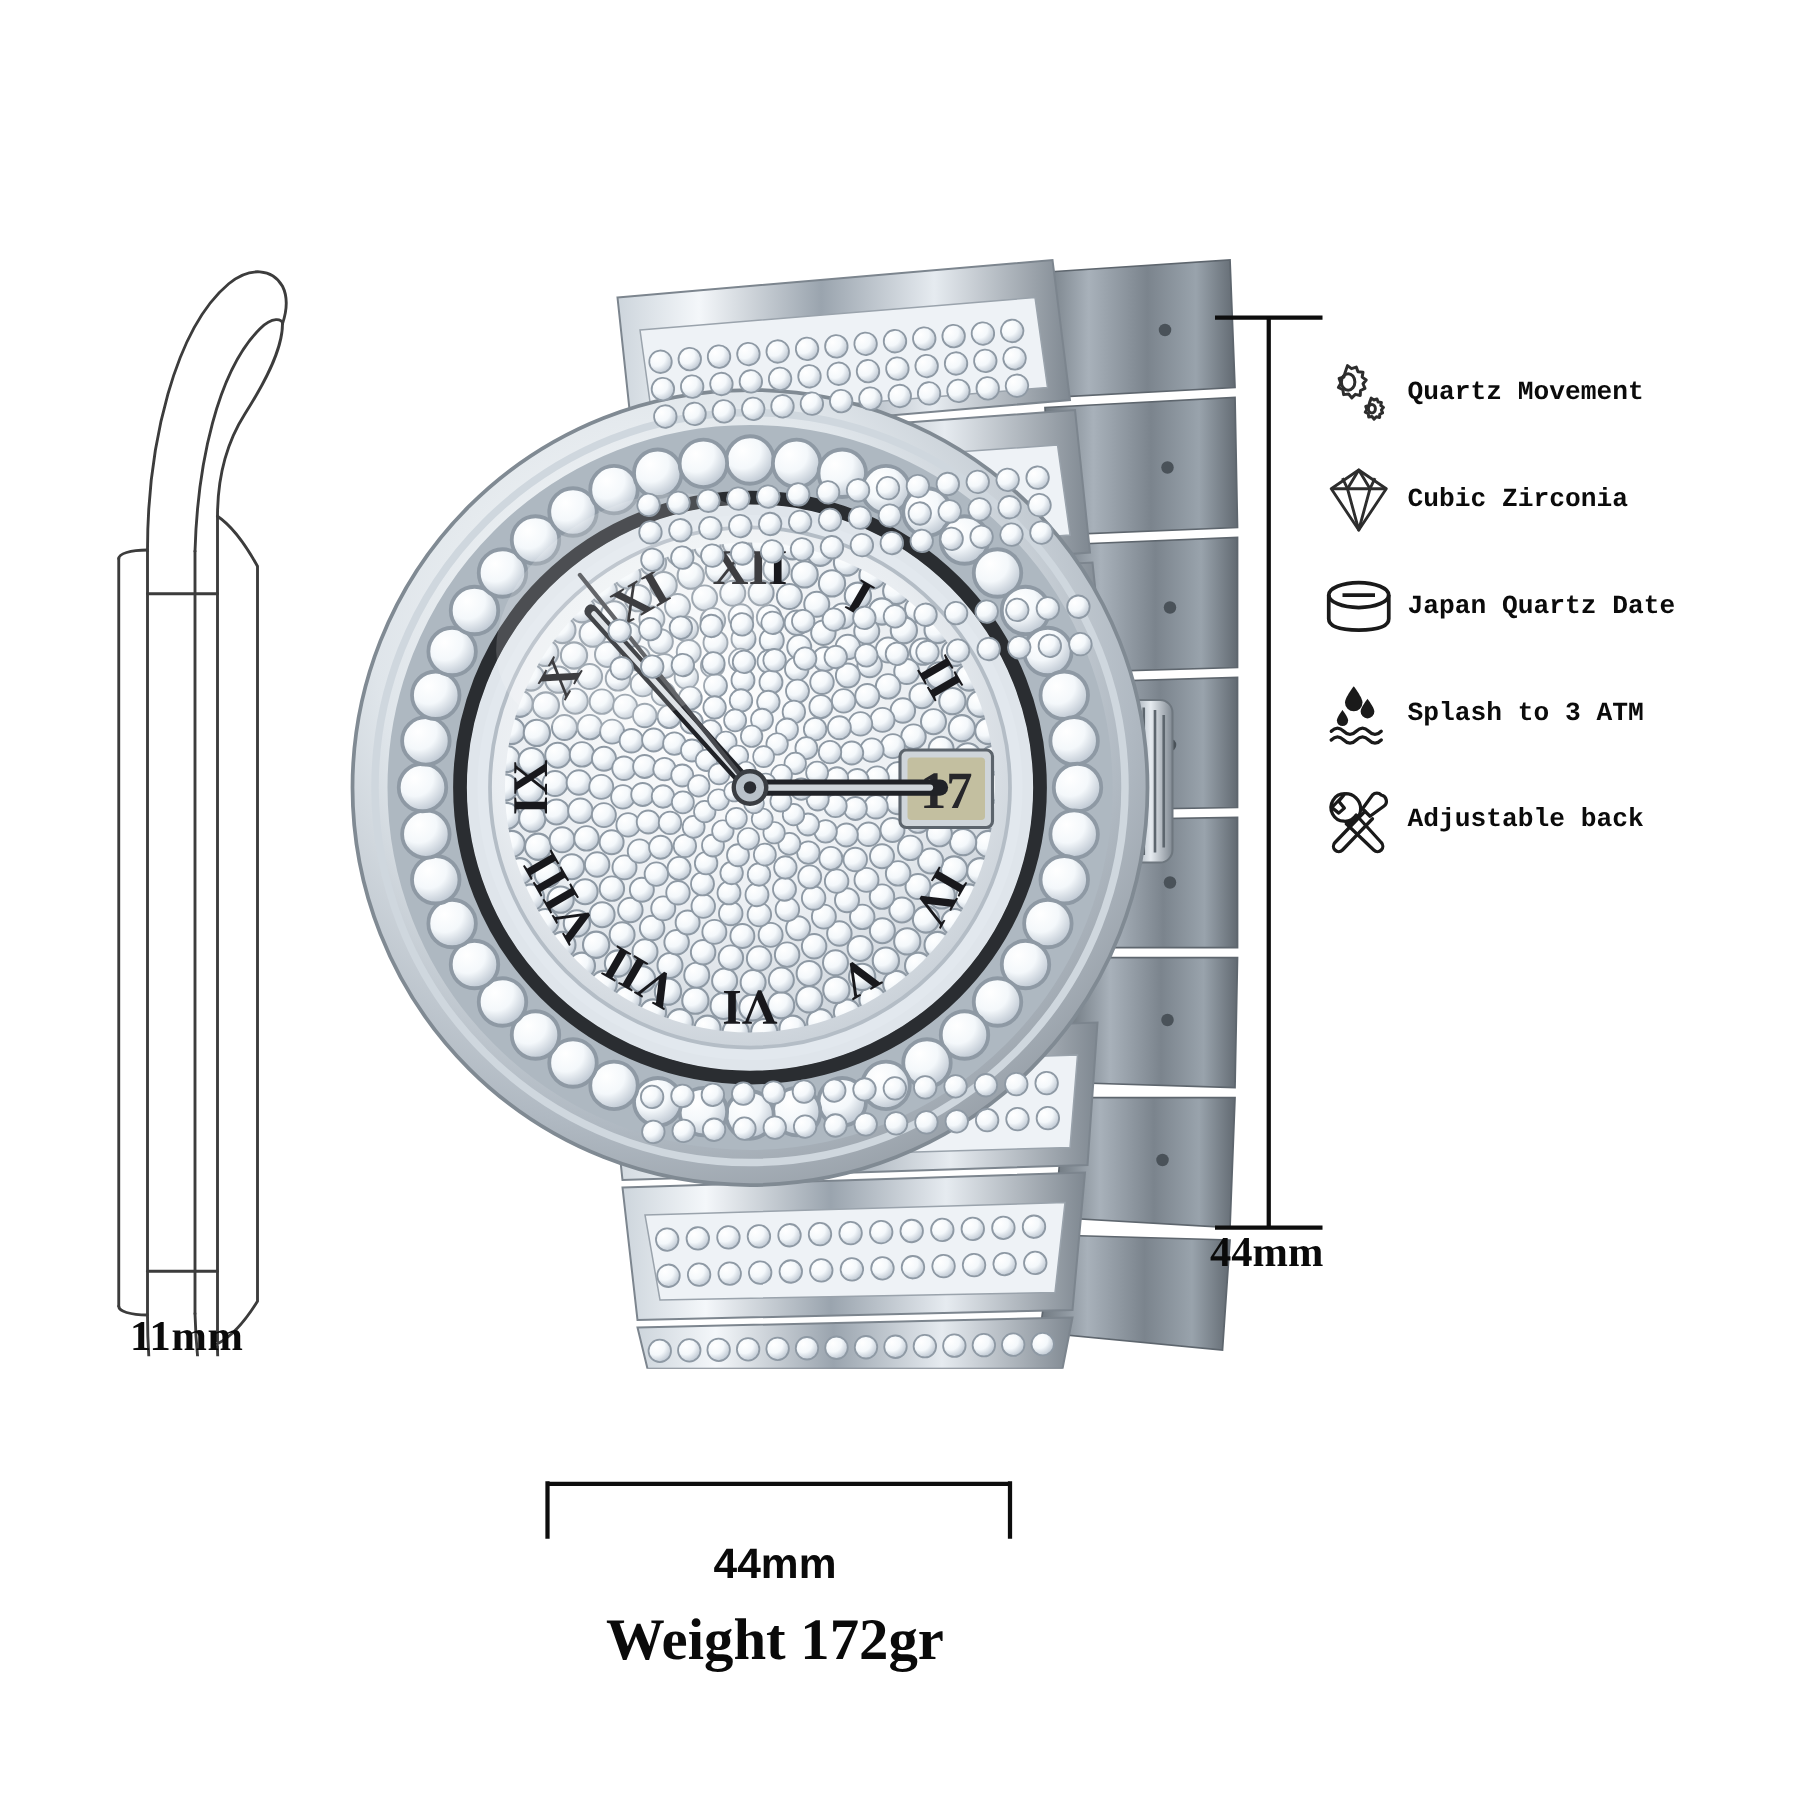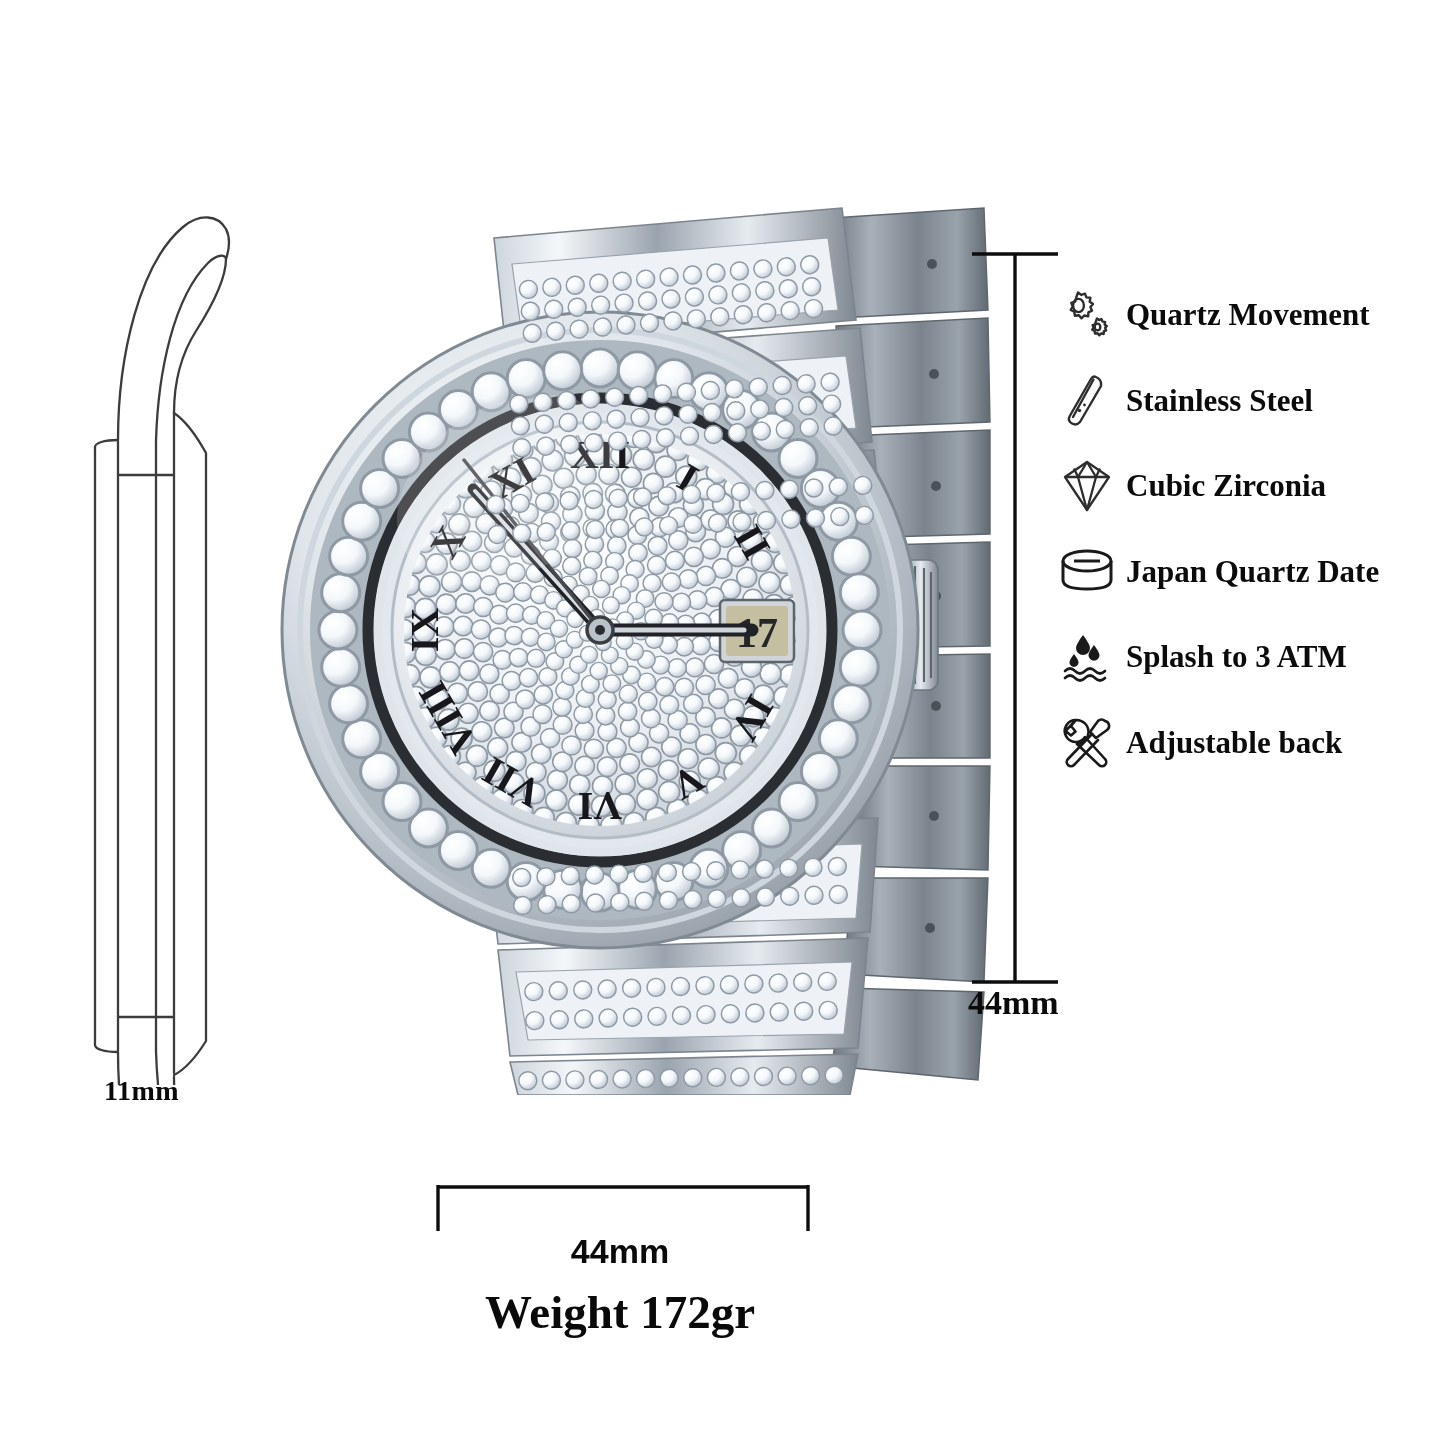--- a/index.html
+++ b/index.html
@@ -8,22 +8,22 @@
     background: #ffffff;
     font-family: "Liberation Serif", serif;
     overflow: hidden;
   }
   #stage { position: relative; width: 1440px; height: 1440px; background:#fff; }
 
   
   #profile { position: absolute; left: 78px; top: 185px; width: 250px; height: 900px; }
   #profile svg { display:block; }
   #thickness-label {
-    position: absolute; left: 104px; top: 1075px;
-    font-size: 28px; font-weight: bold; color:#0a0a0a;
+    position: absolute; left: 104px; top: 1051px;
+    font-size: 34px; font-weight: bold; color:#0a0a0a;
     letter-spacing: .5px; font-family:"Liberation Serif", serif;
   }
 
   
   #watch { position: absolute; left: 232px; top: 160px; width: 760px; height: 935px; }
   #watch svg { display:block; }
 
   
   #vdim { position: absolute; left: 960px; top: 248px; width: 110px; height: 740px; }
   #vdim-label {
@@ -49,22 +49,22 @@
   #features { position:absolute; left: 1048px; top: 272px; width: 392px; }
   .feature-row {
     display:flex; align-items:center; height:85.5px;
   }
   .feature-icon {
     width: 78px; min-width:78px; height: 70px;
     display:flex; align-items:center; justify-content:center;
   }
   .feature-icon svg { display:block; }
   .feature-label {
-    font-family:Liberation Serif, serif;
-    font-size: 31px; font-weight: bold; color:#0b0b0b;
+    font-family:Liberation Mono, monospace;
+    font-size: 21px; font-weight: bold; color:#0b0b0b;
     white-space: nowrap; line-height:1;
   }
 </style>
 </head>
 <body>
 
 <div id="stage">
 
   <div id="profile">
     <svg width="250" height="900" viewBox="0 0 250 900">
@@ -836,31 +836,20 @@
           <path d="M17 3.5 l3.2 2.4 3.8-1.2 1.4 3.7 4 0.4 -0.7 3.9 3.3 2.3 -2.6 3 1.6 3.7 -3.6 1.7 -0.2 4 -3.9-0.9 -2.9 2.8 -2.5-3.1 -4 0.5 -0.6-3.9 -3.6-1.8 2-3.4 -1.4-3.8 3.8-1.2 1.1-3.9z"></path>
           <ellipse cx="17.5" cy="16.5" rx="5.4" ry="6.6"></ellipse>
           <path d="M36 29.5 l2.1 1.5 2.5-0.8 0.9 2.4 2.6 0.3 -0.5 2.5 2.2 1.5 -1.7 2 1 2.4 -2.3 1.1 -0.1 2.6 -2.6-0.6 -1.9 1.9 -1.6-2.1 -2.6 0.4 -0.4-2.6 -2.4-1.2 1.3-2.2 -0.9-2.5 2.5-0.8 0.7-2.6z"></path>
           <ellipse cx="36.5" cy="38" rx="2.8" ry="3.4"></ellipse>
         </svg>
       </span>
       <span class="feature-label">Quartz Movement</span>
     </div>
 
 
-    <div class="feature-row">
-      <span class="feature-icon">
-        <svg width="46" height="56" viewBox="0 0 46 56" fill="none" stroke="#2d2d2d" stroke-width="2.4" stroke-linejoin="round" stroke-linecap="round">
-          <path d="M32 5 q6 2.5 5 9 L16 50 q-3.5 4 -8 1.5 -4.5-2.5 -2.5-7 L27 7 q2-3.5 5-2z"></path>
-          <path d="M29.5 7.5 L9 45"></path>
-          <circle cx="15.5" cy="38.5" r="1.7" fill="#2d2d2d" stroke="none"></circle>
-          <circle cx="20.5" cy="33" r="1.4" fill="#2d2d2d" stroke="none"></circle>
-        </svg>
-      </span>
-      <span class="feature-label">Stainless Steel</span>
-    </div>
 
     <div class="feature-row">
       <span class="feature-icon">
         <svg width="52" height="56" viewBox="0 0 52 56" fill="none" stroke="#2d2d2d" stroke-width="2.3" stroke-linejoin="round">
           <path d="M26 4 L48 19 L26 52 L4 19z"></path>
           <path d="M4 19 H48"></path>
           <path d="M26 4 L17 19 L26 52 L35 19z"></path>
           <path d="M13 10.5 L17 19 M39 10.5 L35 19"></path>
         </svg>
       </span>

